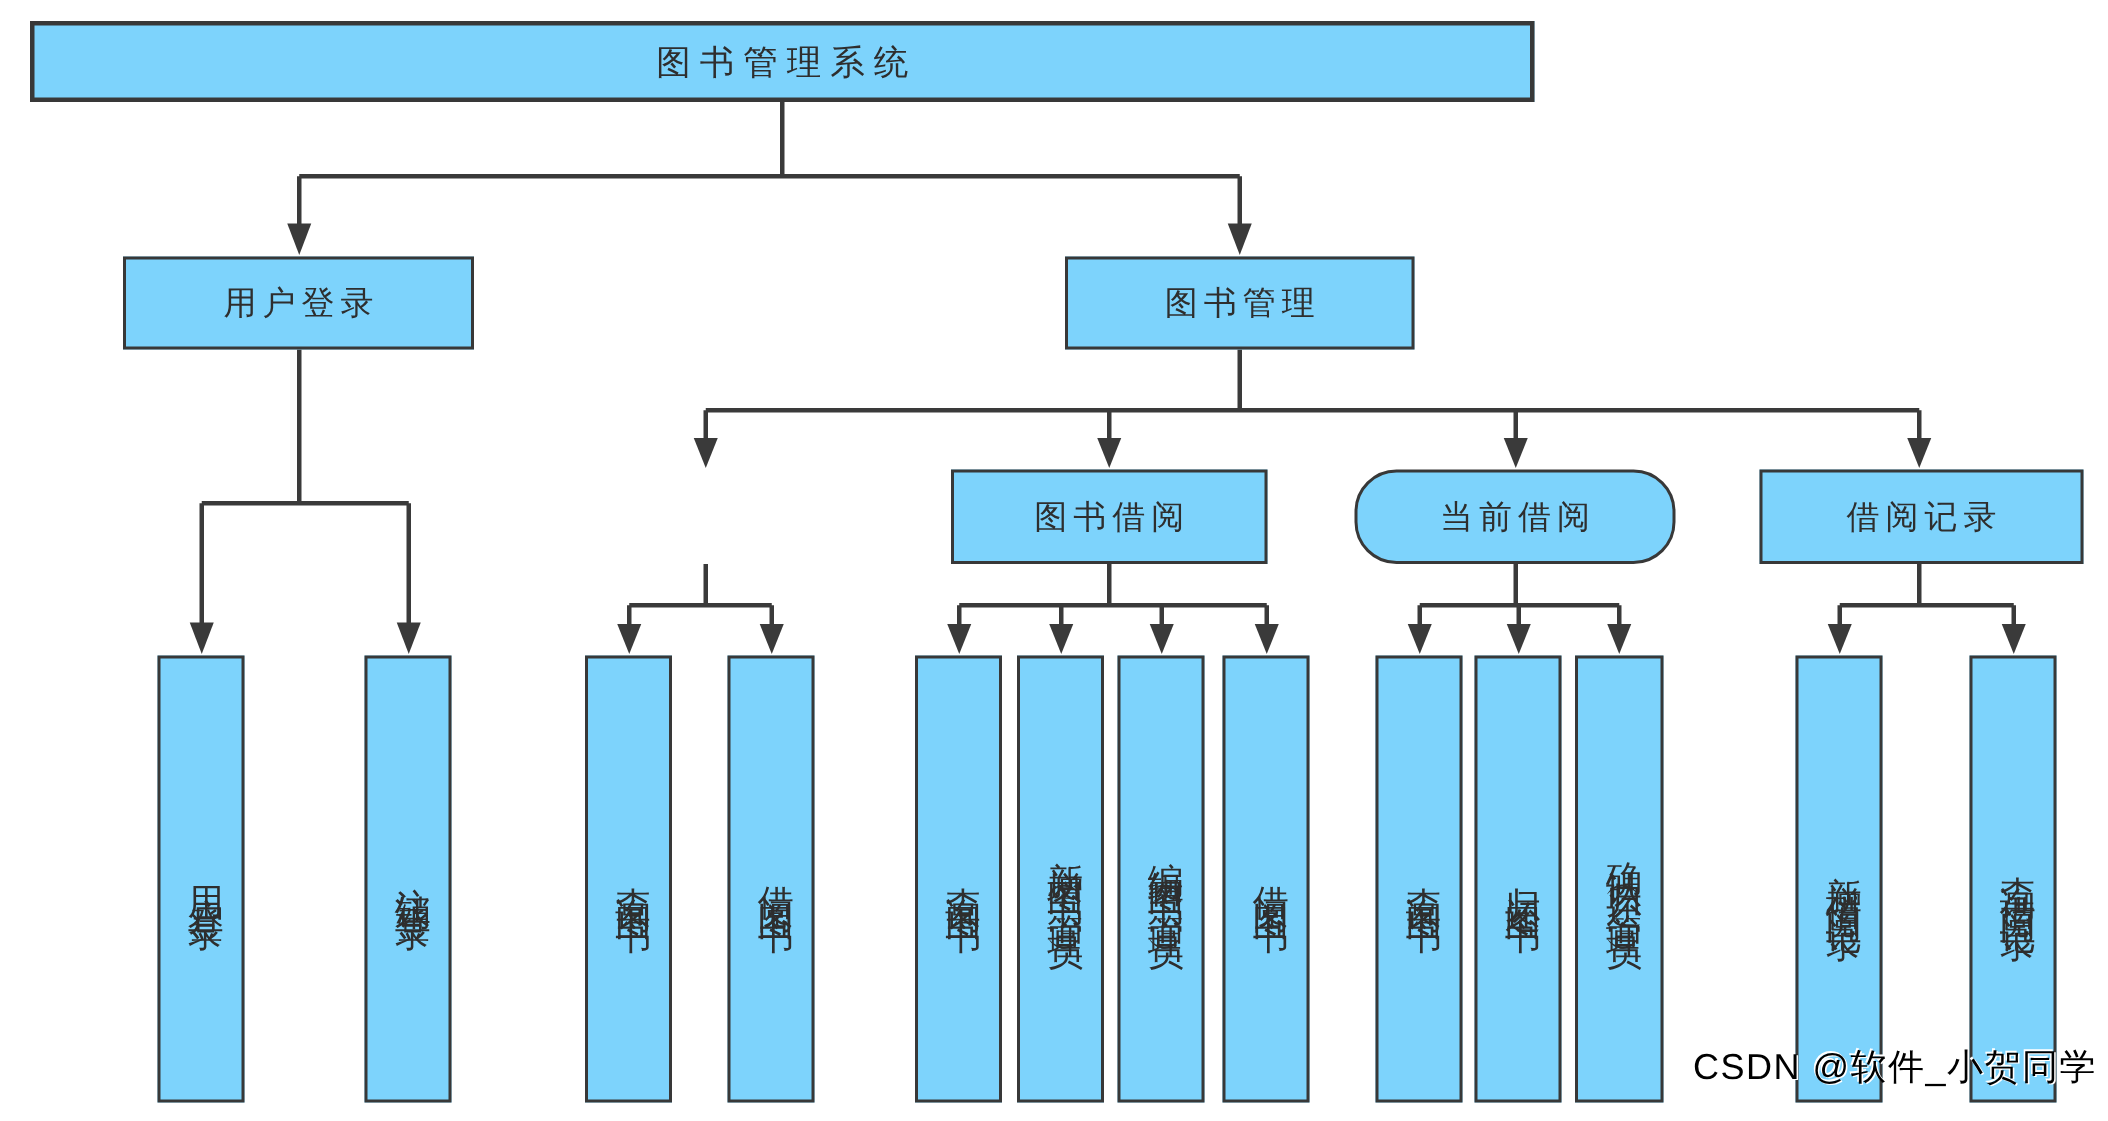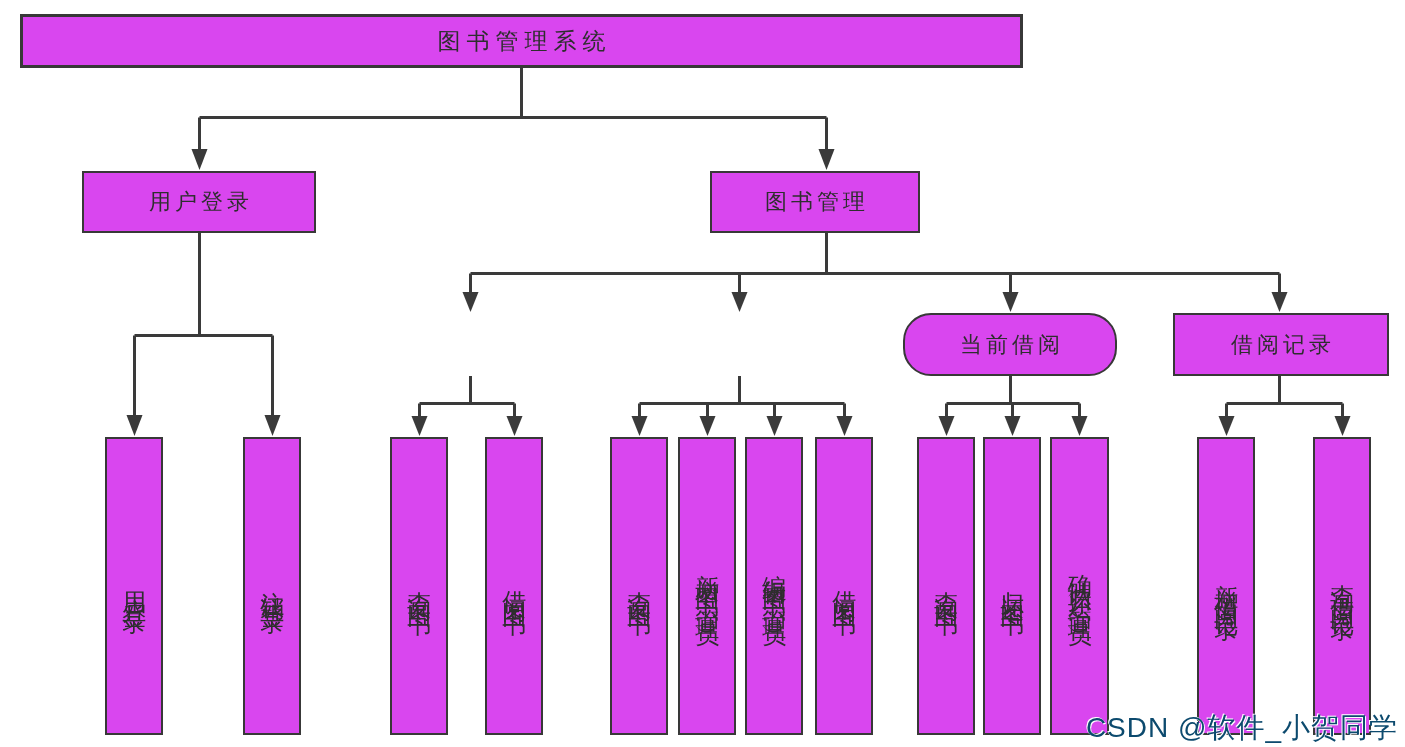--- a/index.html
+++ b/index.html
@@ -7,41 +7,42 @@
     position:relative;
     width:1405px;height:747px;
     background:#ffffff;
     font-family:"Liberation Sans","DejaVu Sans",sans-serif;
     overflow:hidden;
   }
   .edges{position:absolute;left:0;top:0;z-index:0;}
   .node{
     position:absolute;
     box-sizing:border-box;
-    background:#d946ef;
+    background:#7dd3fc;
     border:2px solid #383838;
     color:#2e2e2e;
     display:flex;align-items:center;justify-content:center;
     z-index:1;
+    font-family:Liberation Mono, monospace;
   }
   .node-root{border-width:3px;}
   .node-h{font-size:22px;letter-spacing:4px;text-indent:4px;white-space:nowrap;}
   .node-root .lbl{font-size:23px;letter-spacing:6px;text-indent:6px;}
   .node-v{
     writing-mode:vertical-rl;
     text-orientation:mixed;
     font-size:24px;
     letter-spacing:7px;
     line-height:1.1;
   }
   .watermark{
     position:absolute;
-    right:7px;bottom:0;
-    font-size:28px;
-    color:#0c4a6e;
+    right:7px;bottom:20px;
+    font-size:24px;
+    color:#000000;
     letter-spacing:1px;
     z-index:3;
     text-shadow:1px 1px 0 #ffffff,-1px -1px 0 #ffffff;
     white-space:nowrap;
   }
 </style>
 </head>
 <body>
 
 <div class="canvas">
@@ -86,24 +87,27 @@
     </g>
   </svg>
 
   <div class="node node-root node-h" style="left:20px;top:14px;width:1003px;height:54px;">
     <span class="lbl">图书管理系统</span>
   </div>
 
   <div class="node node-h" style="left:82px;top:171px;width:234px;height:62px;">
     <span>用户登录</span>
   </div>
-  <div class="node node-h" style="left:710px;top:171px;width:210px;height:62px;align-items:center;">
+  <div class="node node-h" style="left:710px;top:171px;width:233px;height:62px;align-items:center;">
     <span>图书管理</span>
   </div>
 
+  <div class="node node-h" style="left:634px;top:313px;width:211px;height:63px;">
+    <span>图书借阅</span>
+  </div>
   <div class="node node-h" style="left:903px;top:313px;width:214px;height:63px;border-radius:28px;">
     <span>当前借阅</span>
   </div>
   <div class="node node-h" style="left:1173px;top:313px;width:216px;height:63px;">
     <span>借阅记录</span>
   </div>
 
   <div class="node node-v" style="left:105px;top:437px;width:58px;height:298px;">
     <span>用户登录</span>
   </div>

